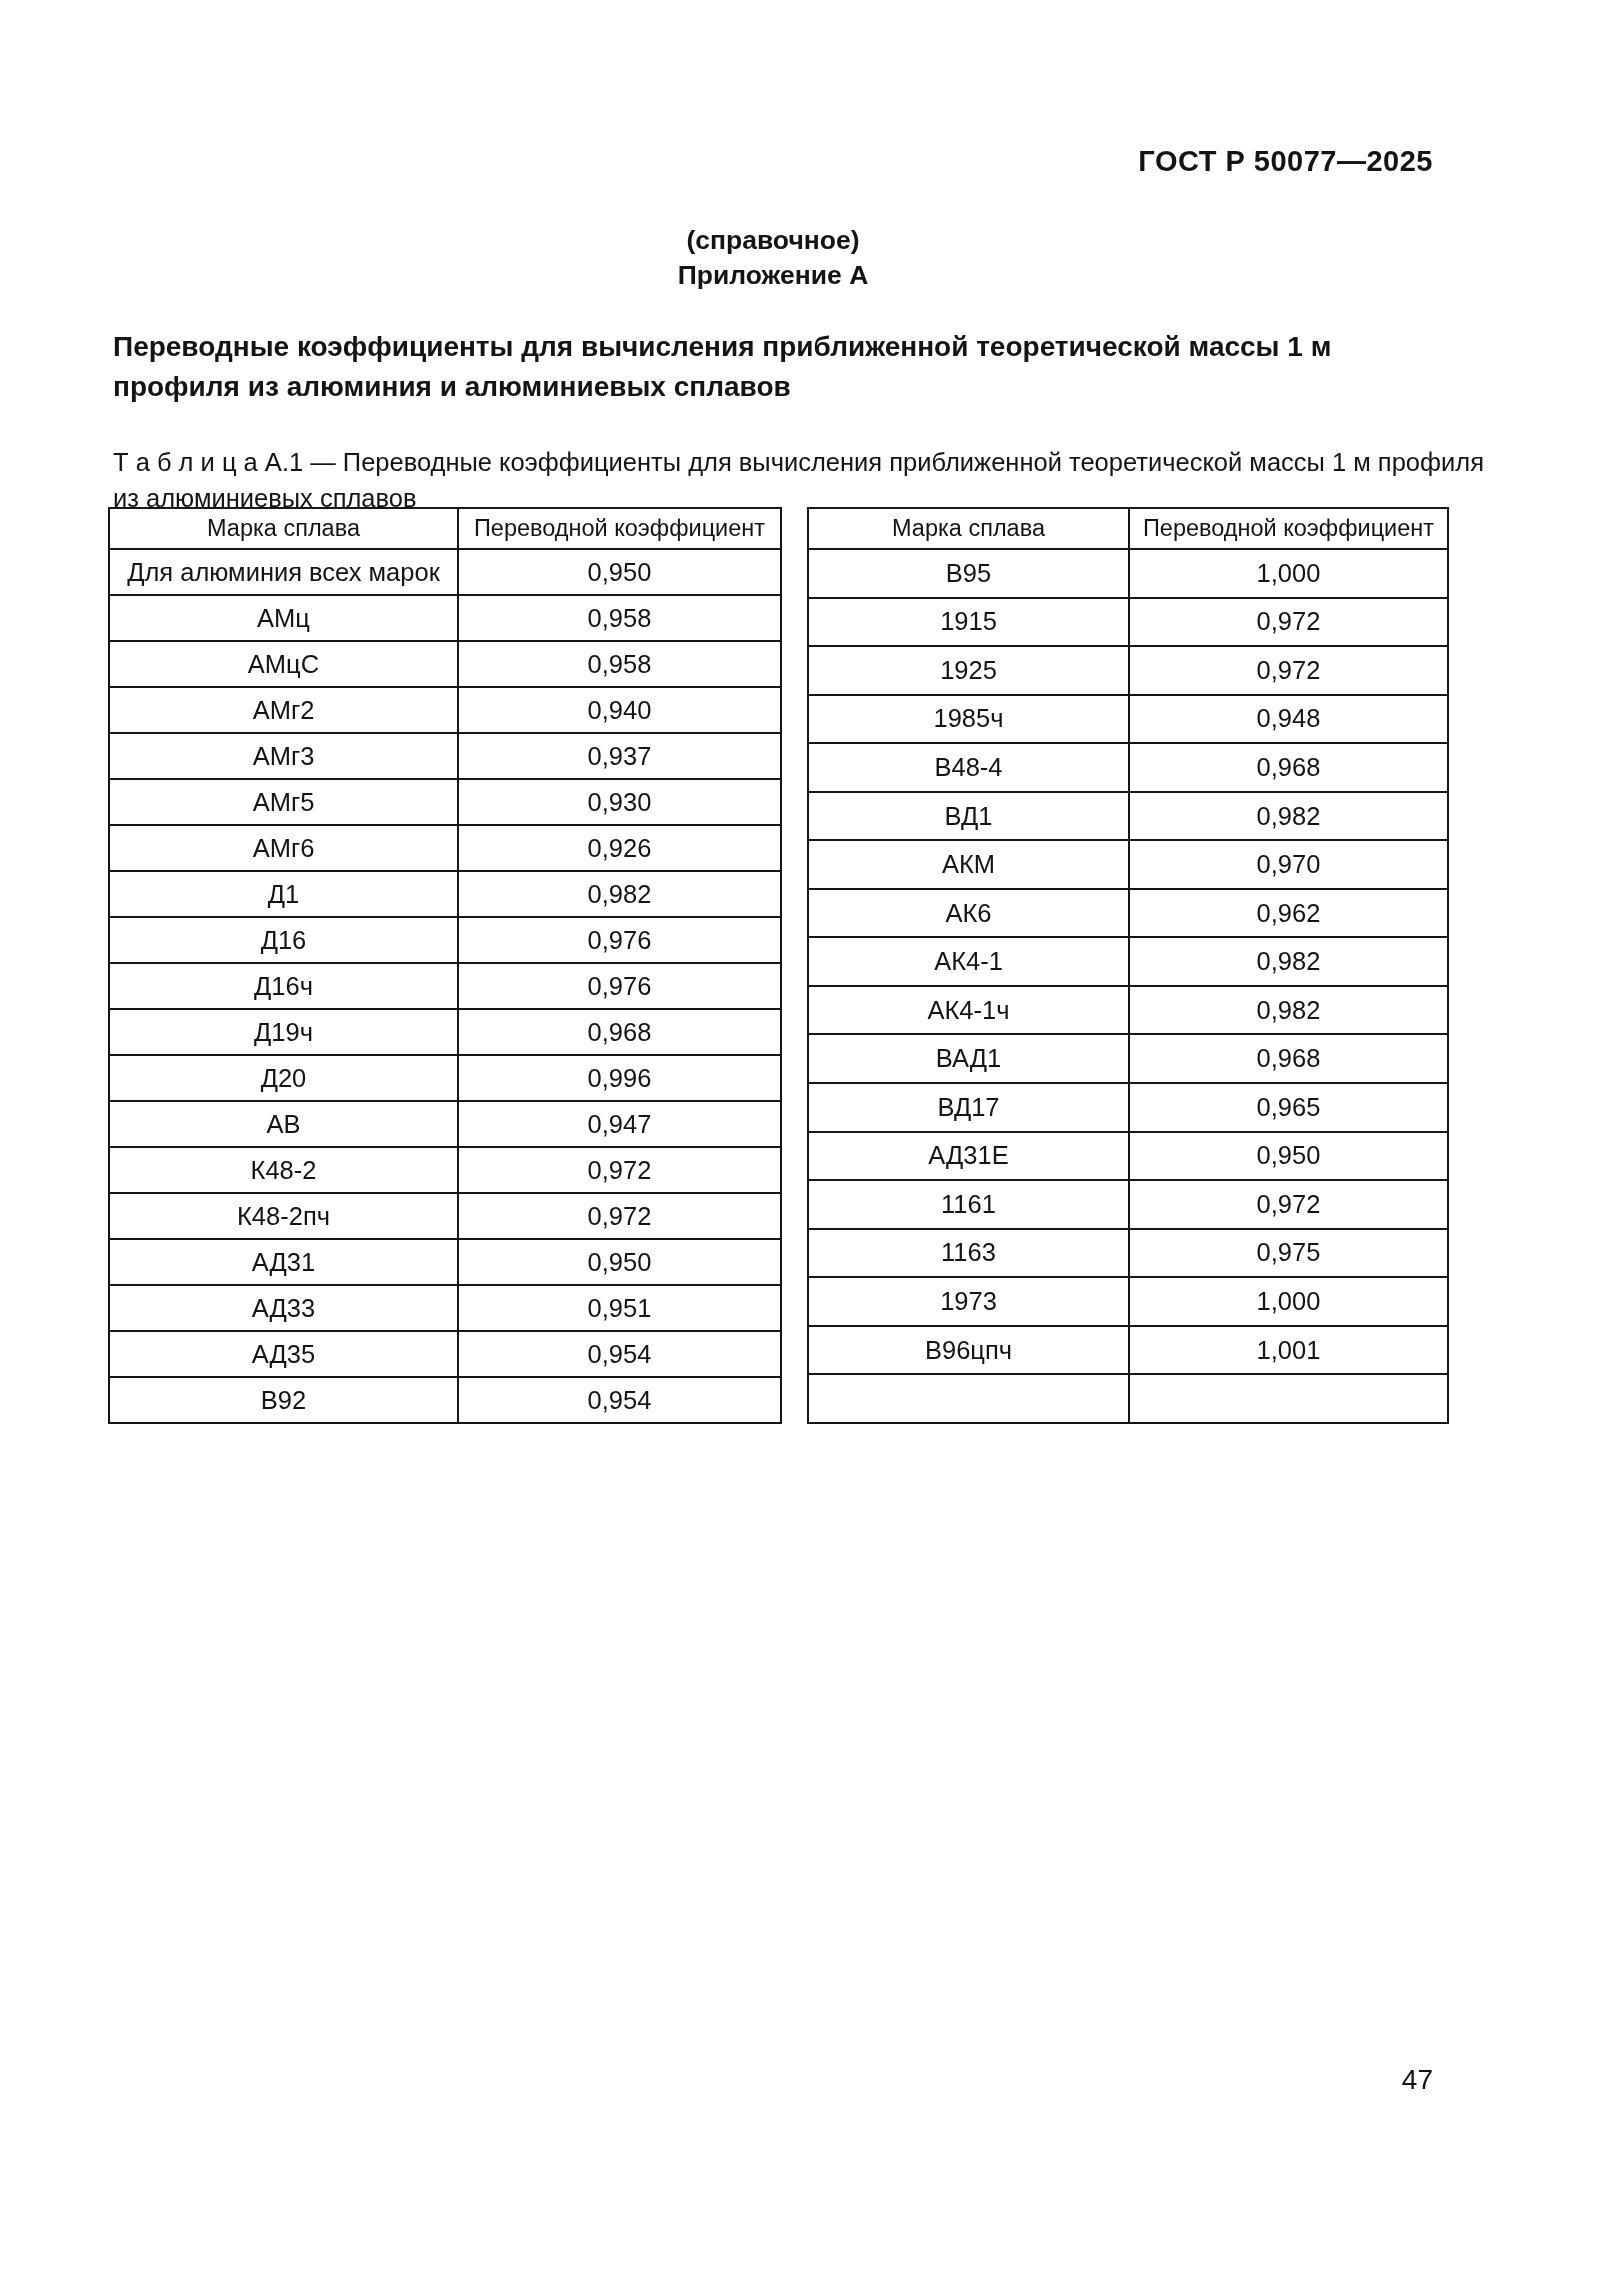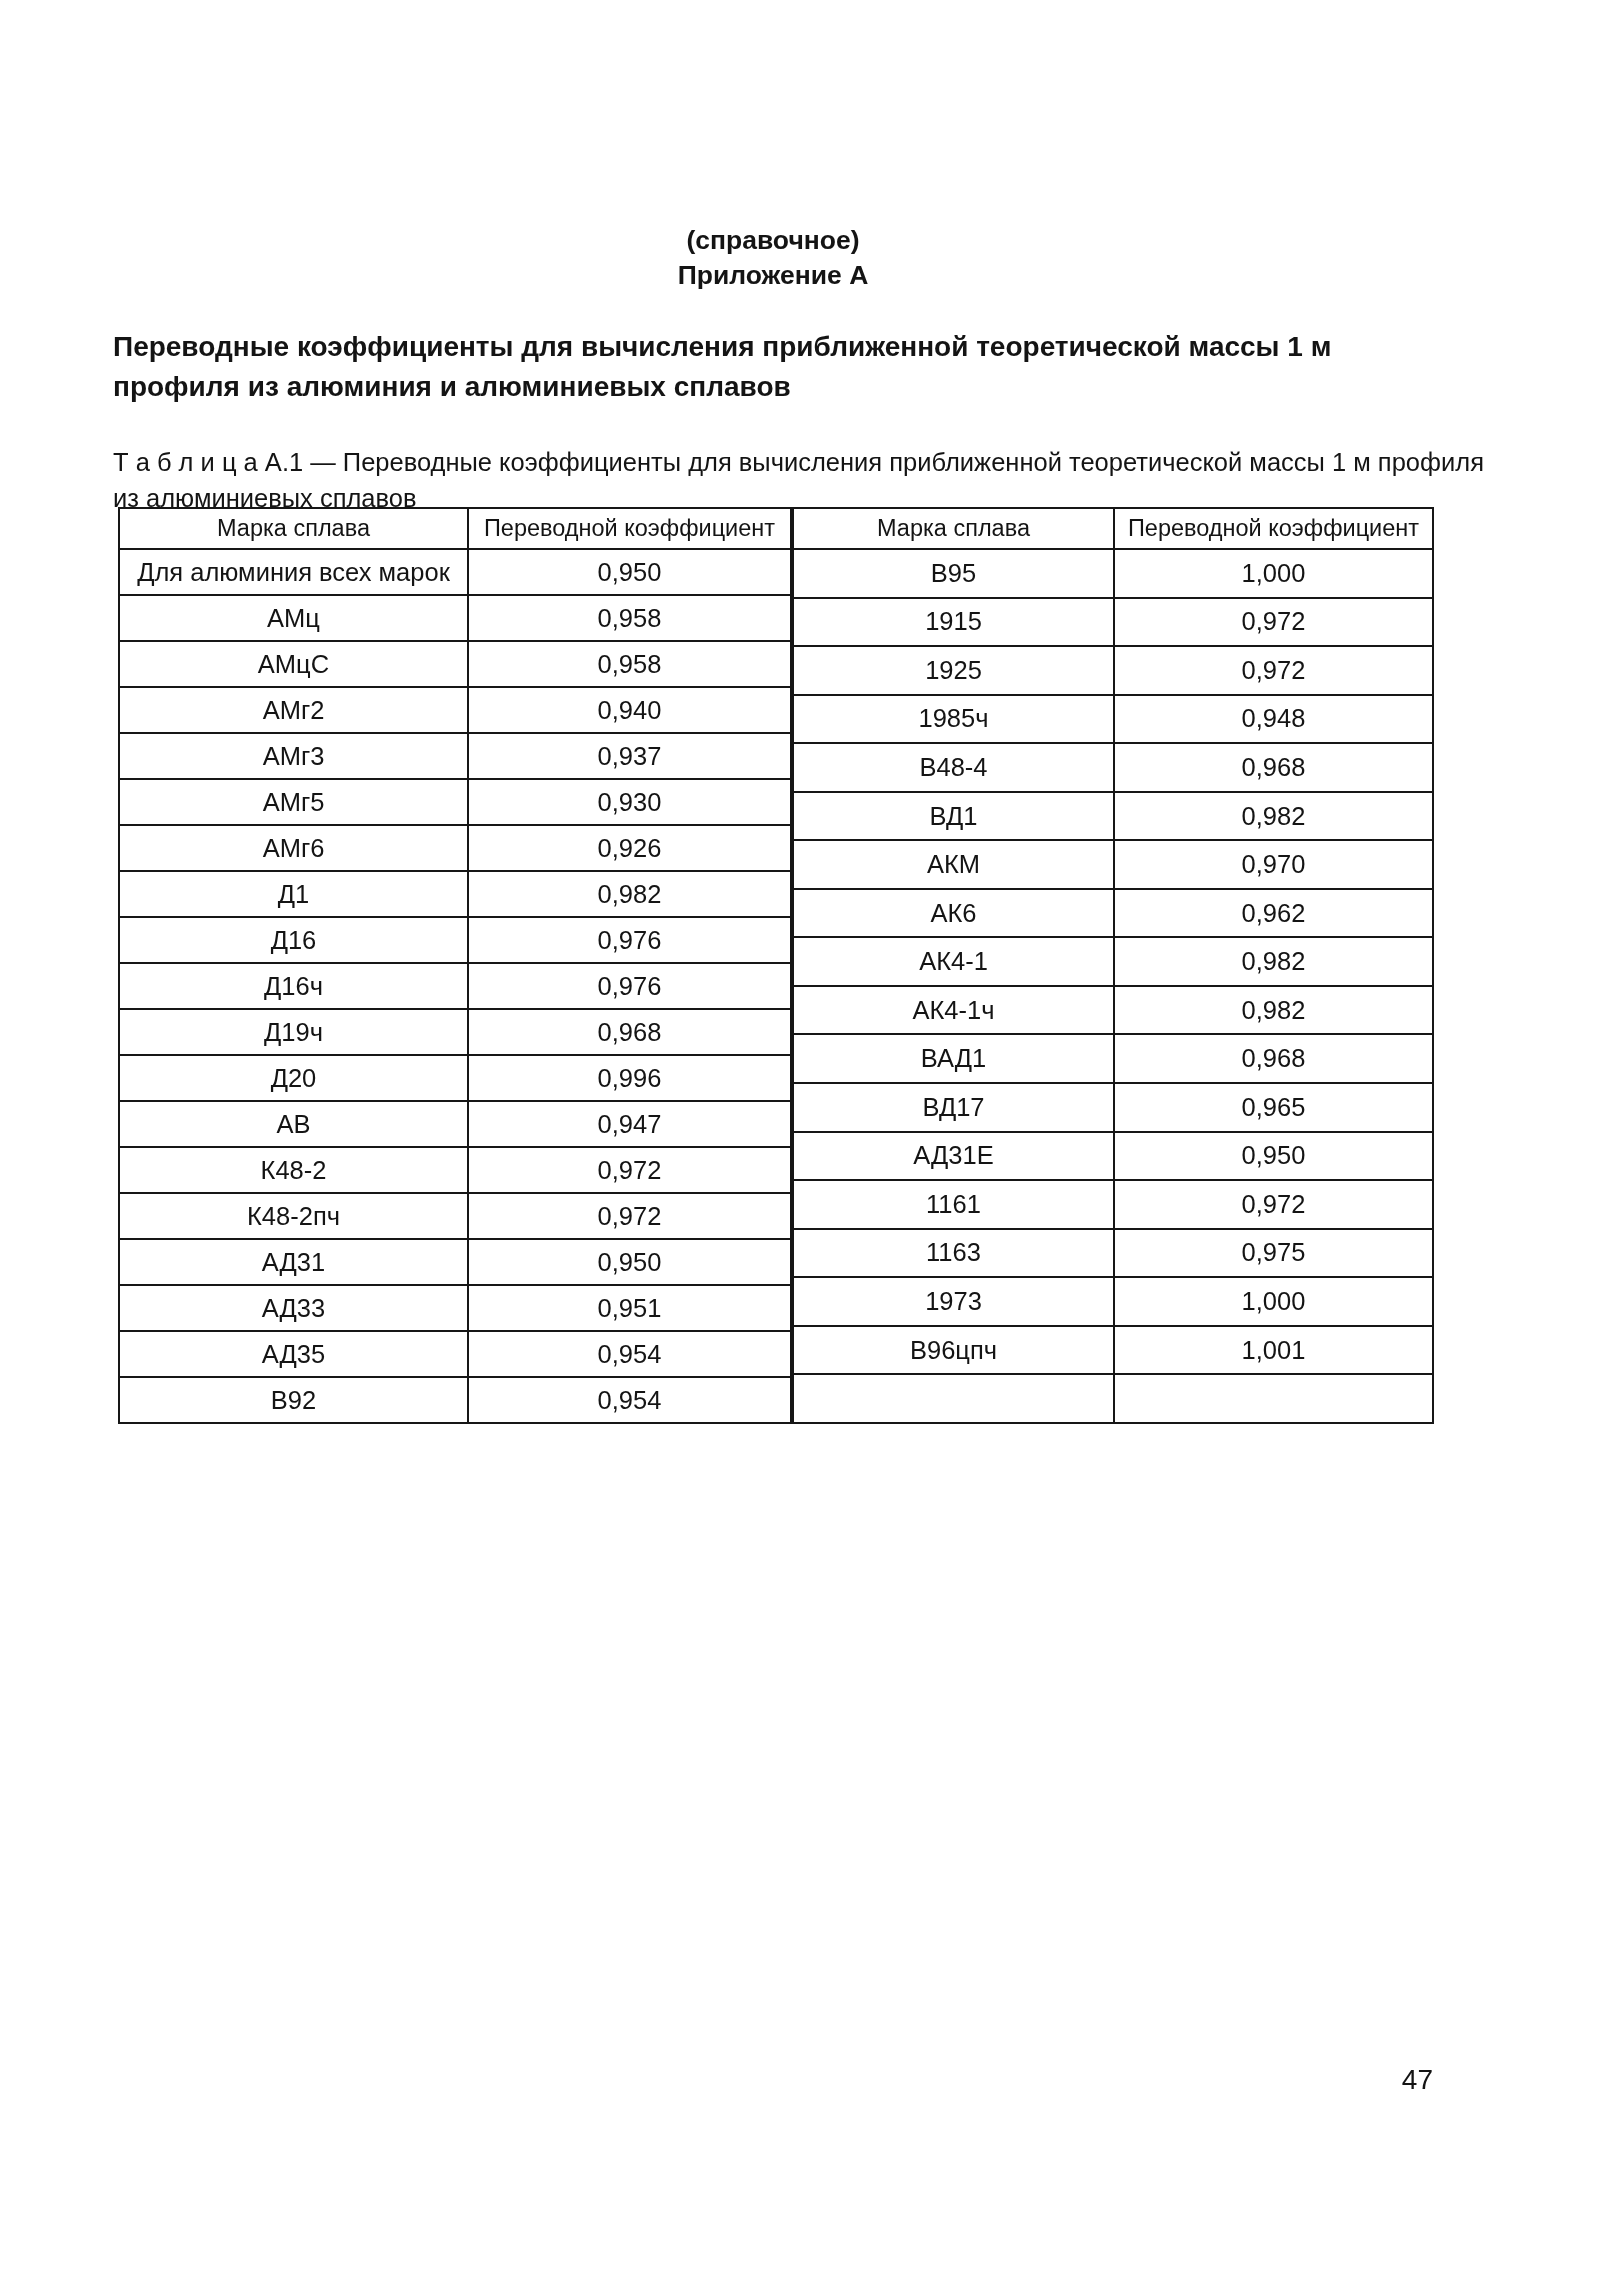--- a/index.html
+++ b/index.html
@@ -48,23 +48,23 @@
     top: 444px;
     left: 113px;
     width: 1392px;
     font-size: 25.5px;
     line-height: 36px;
   }
   .table-caption .cap-line { white-space: nowrap; }
   .tables-wrap {
     position: absolute;
     top: 507px;
-    left: 118px;
+    left: 108px;
     display: flex;
-    gap: 0;
+    gap: 25px;
   }
   table {
     border-collapse: collapse;
     table-layout: fixed;
     border: 2.9px solid #161616;
   }
   .t-left  { width: 672px; }
   .t-right { width: 639px; }
   th, td {
     border: 2px solid #161616;
@@ -89,20 +89,21 @@
     width: 1320px;
     text-align: right;
     font-size: 28px;
   }
 </style>
 </head>
 <body>
 
 <div class="page">
 
+  <div class="doc-code">ГОСТ Р 50077—2025</div>
 
   <div class="annex-block">
     <div>(справочное)</div>
     <div>Приложение А</div>
   </div>
 
   <div class="doc-title">
     <div>Переводные коэффициенты для вычисления приближенной теоретической массы 1 м</div>
     <div>профиля из алюминия и алюминиевых сплавов</div>
   </div>

